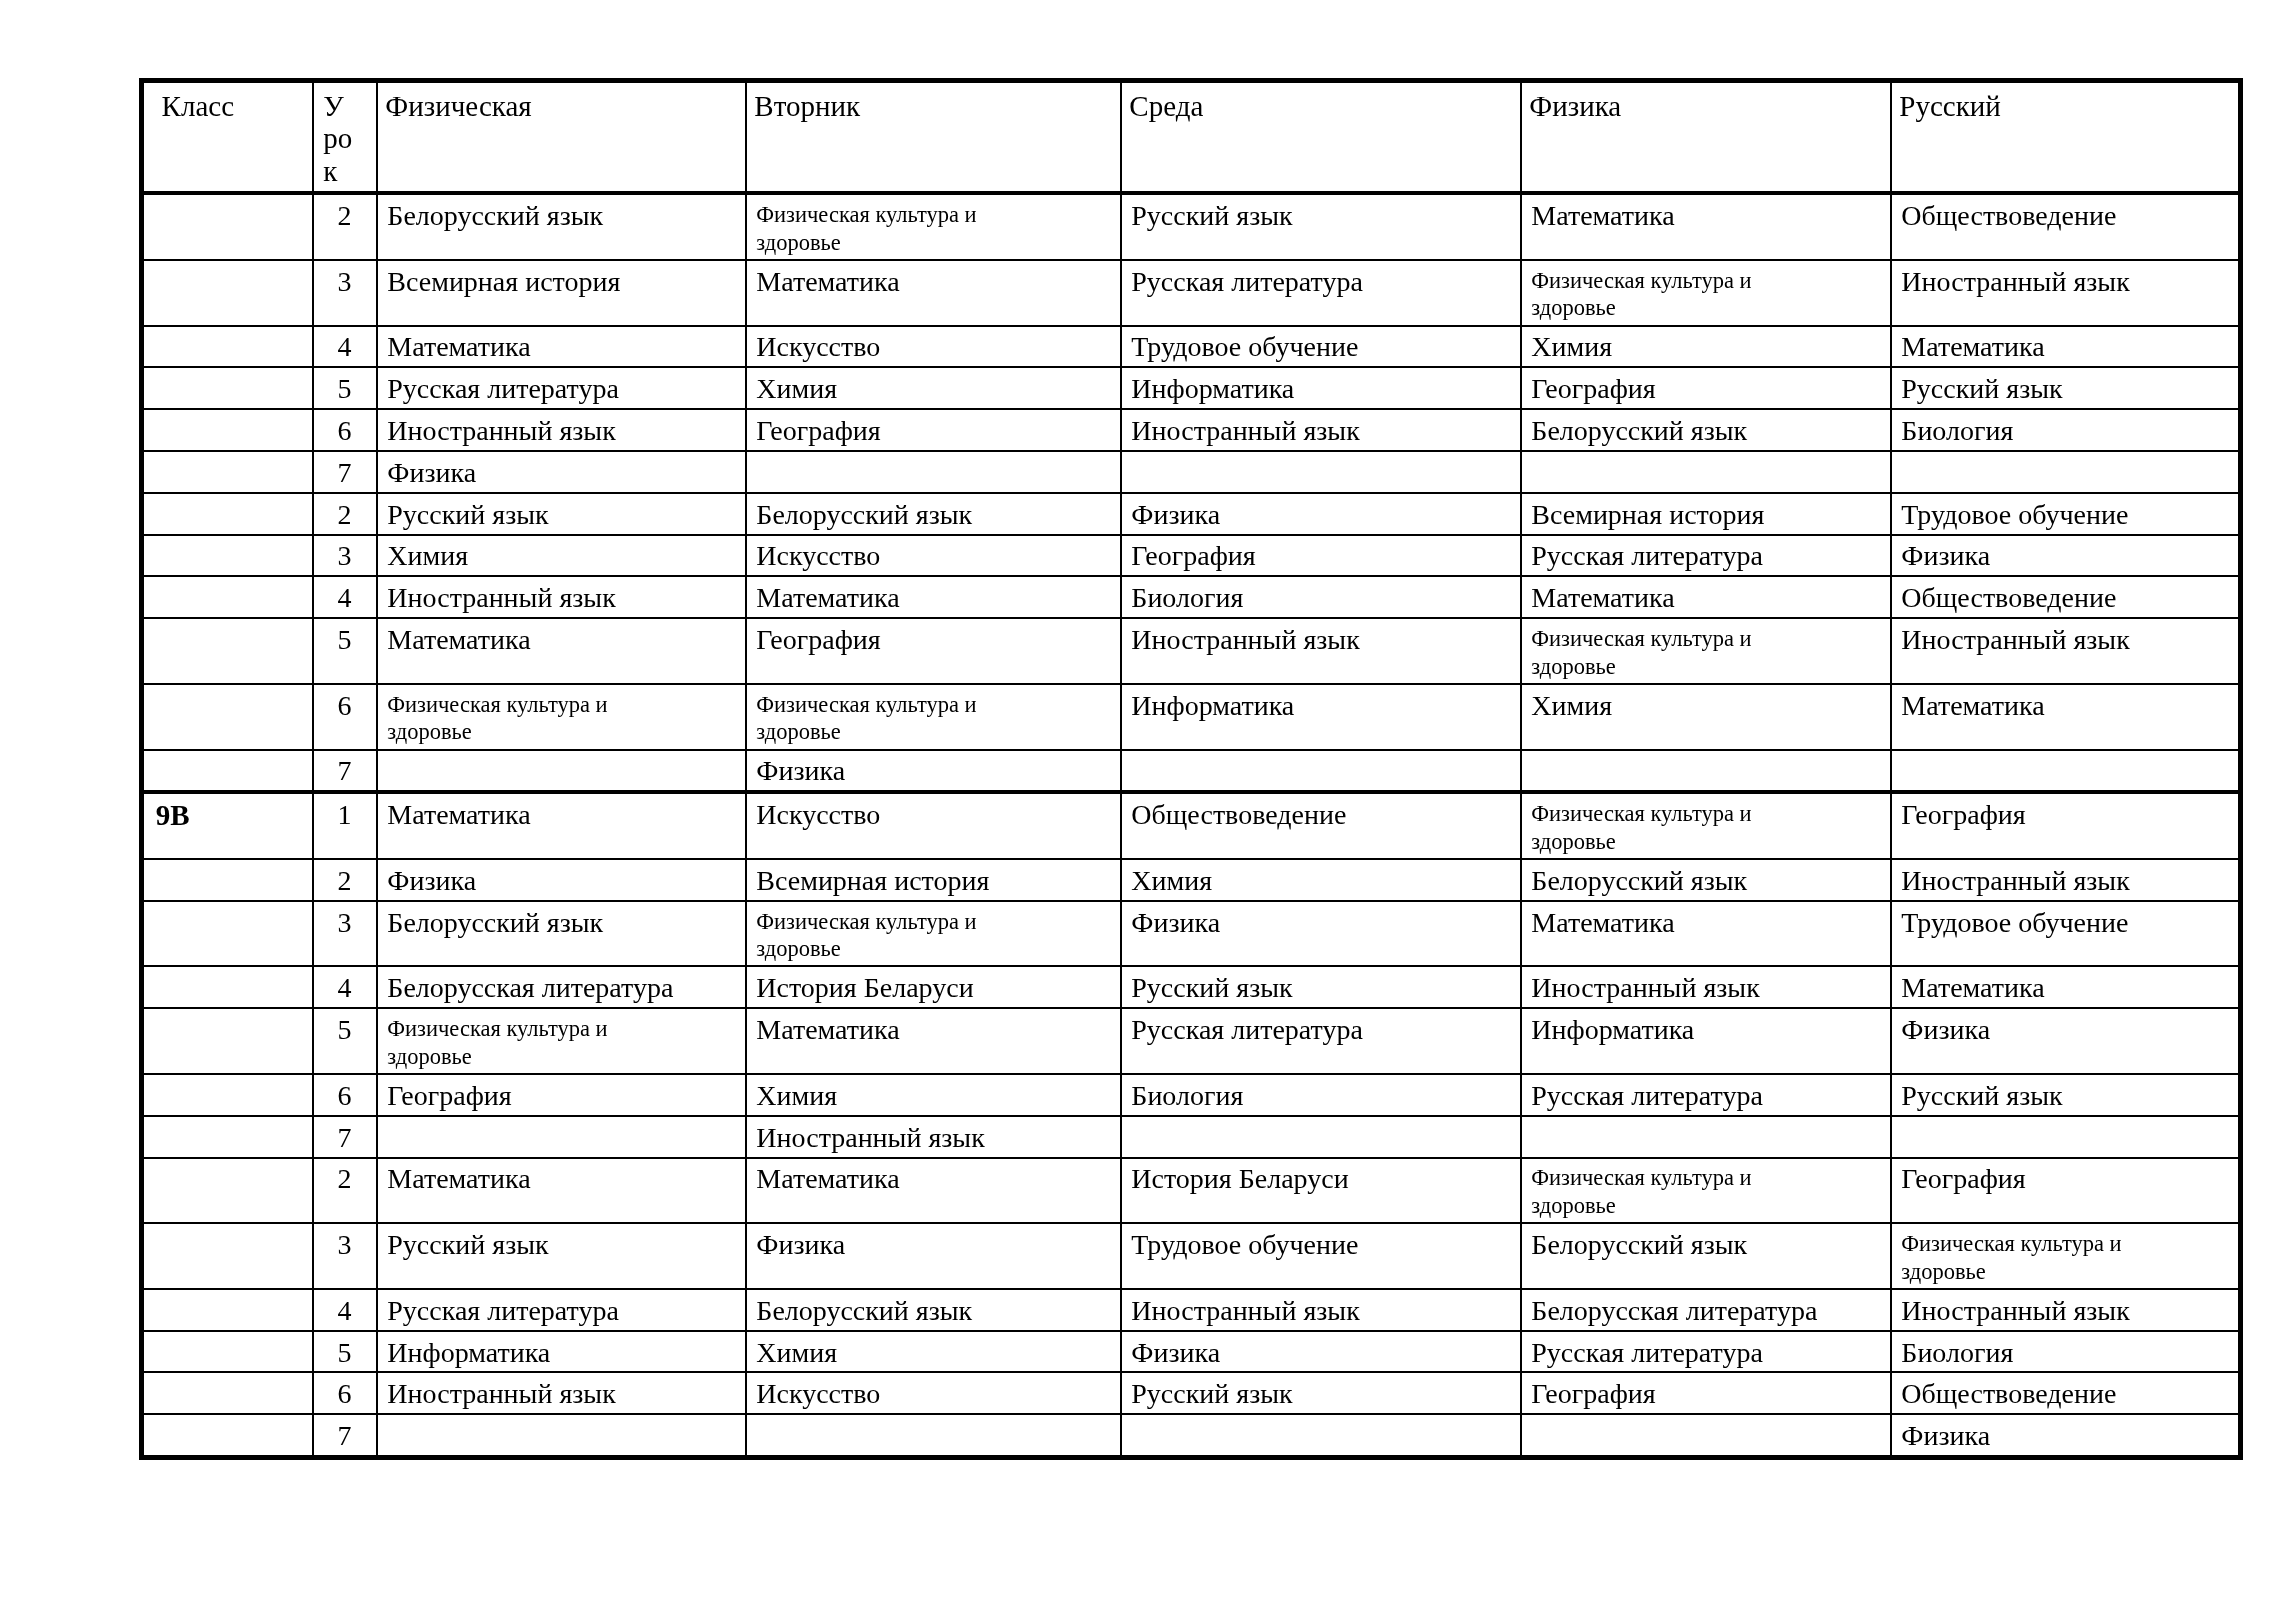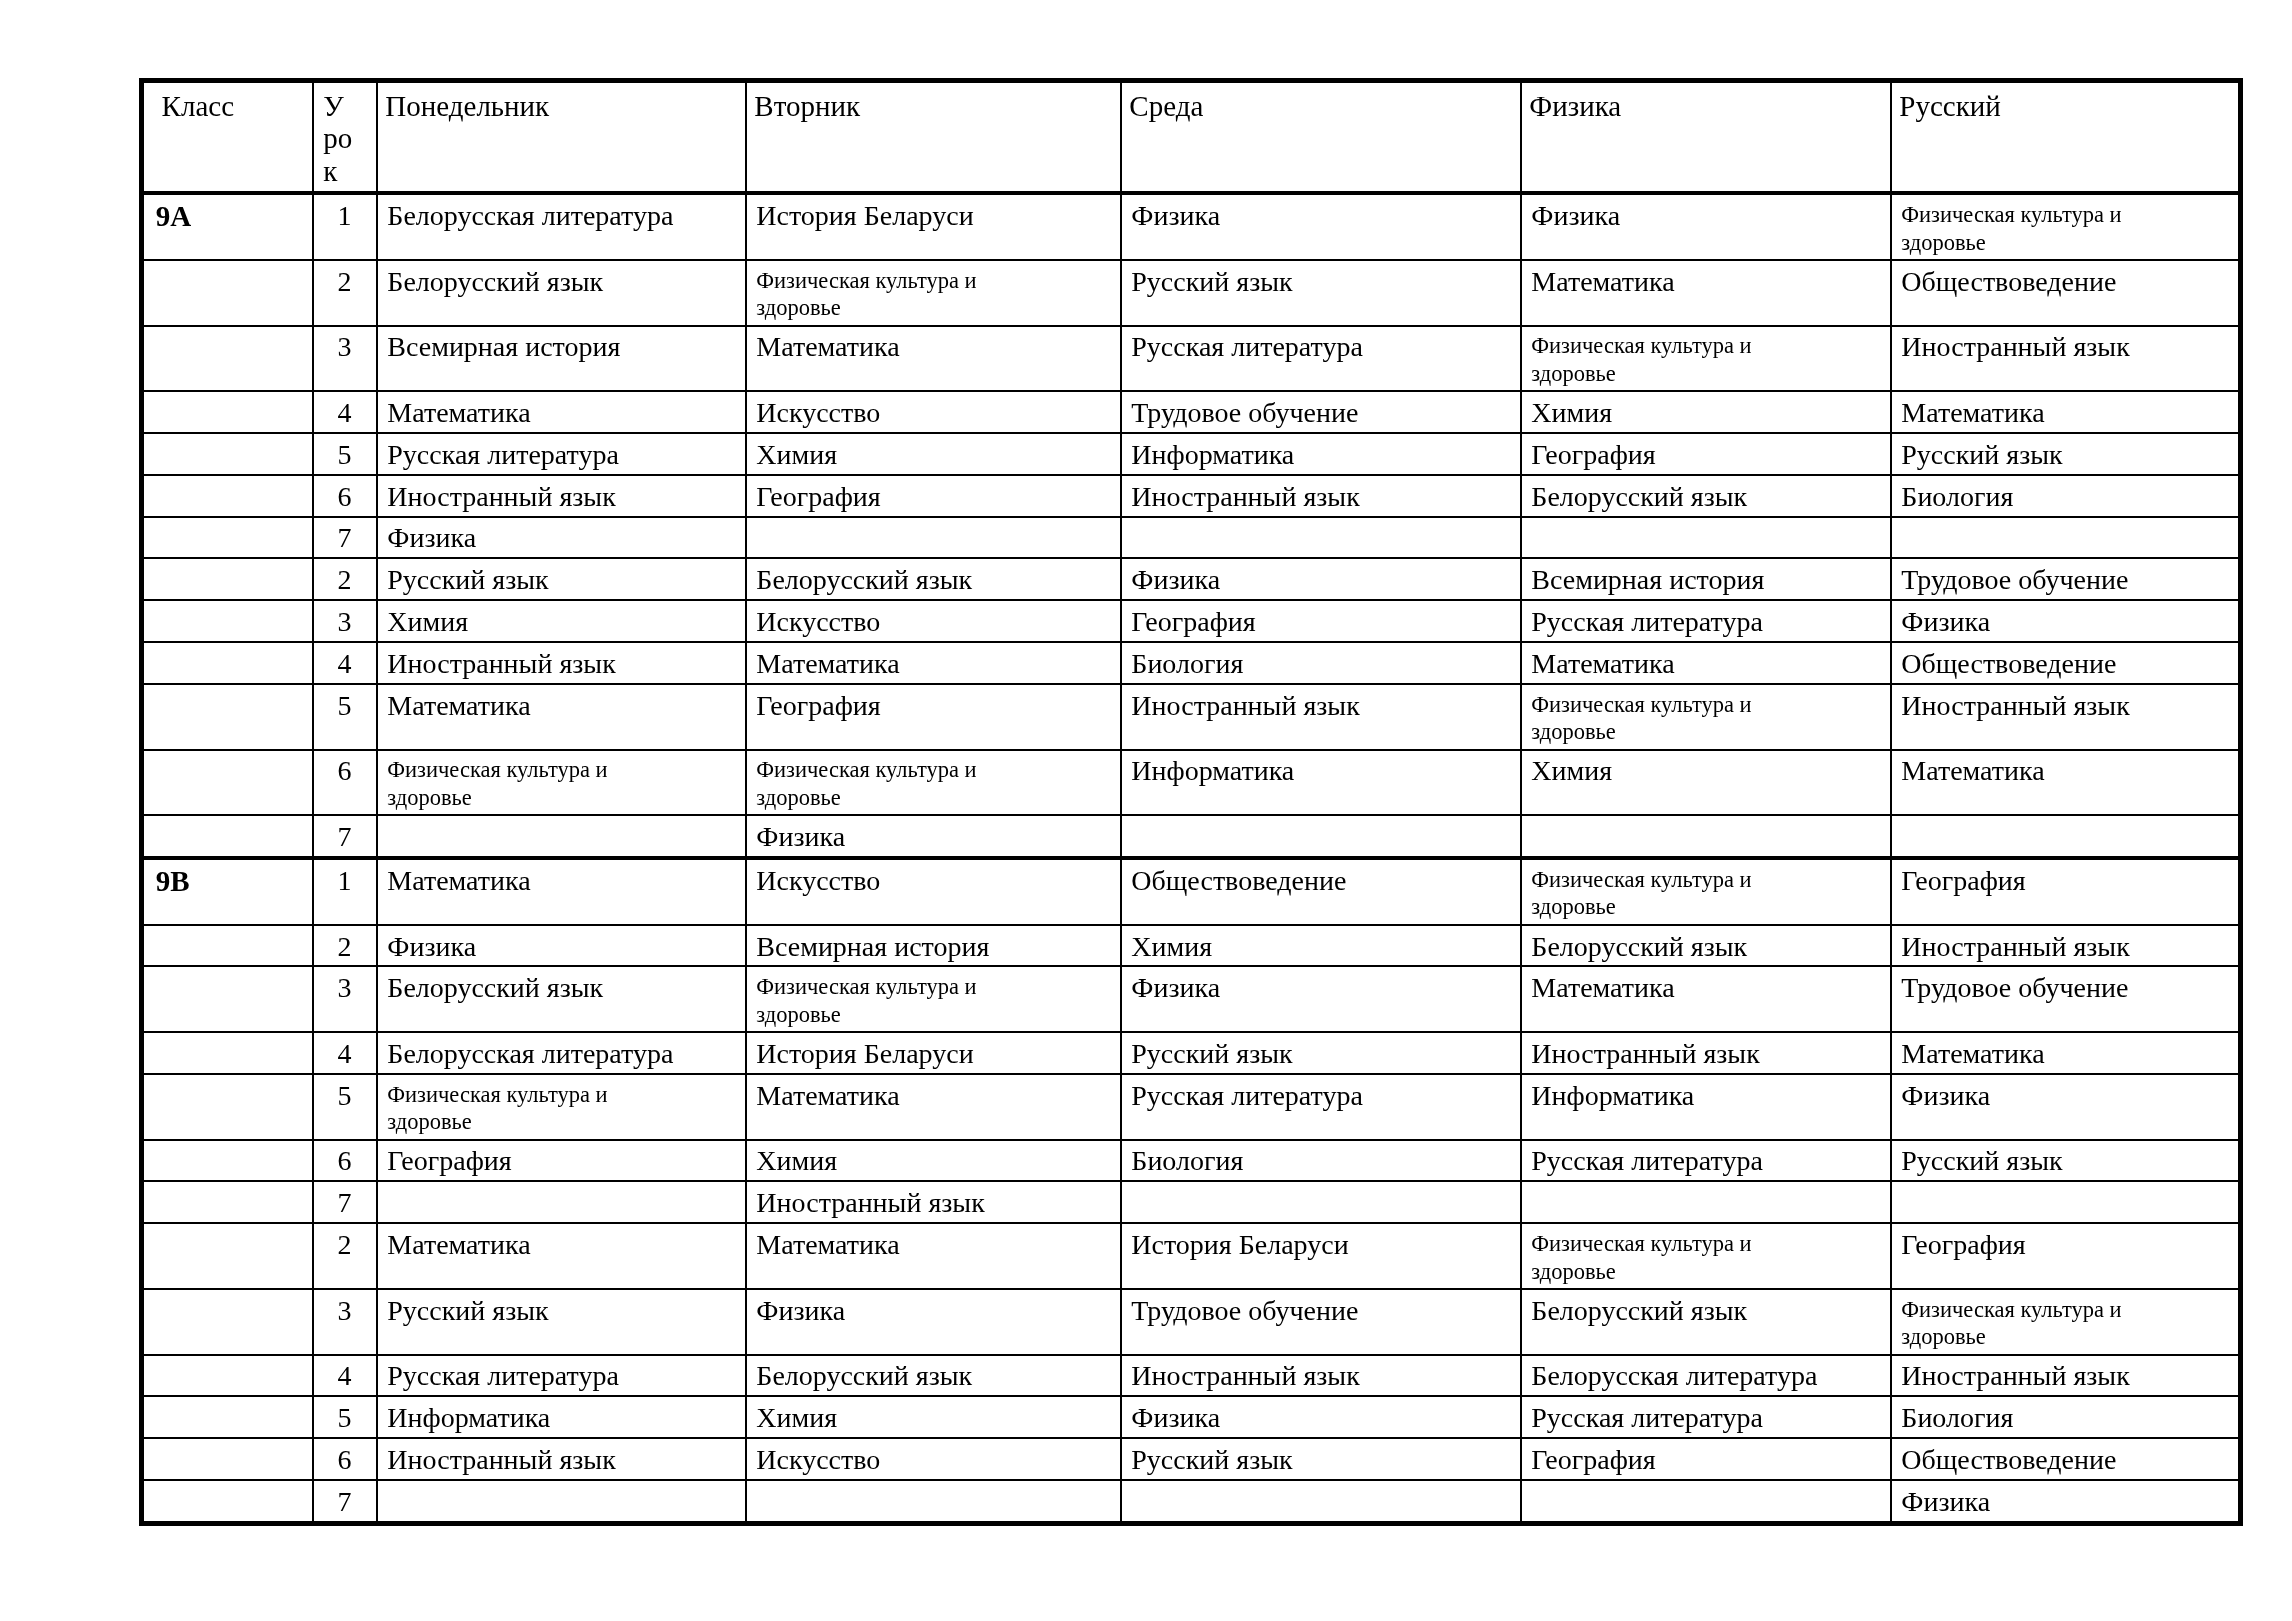--- a/index.html
+++ b/index.html
@@ -46,37 +46,28 @@
       <col style="width:400px">
       <col style="width:370px">
       <col style="width:350px">
     </colgroup>
     <thead>
       <tr>
         <th class="class-h">Класс</th>
         <th class="lesson-h">У
 ро
 к</th>
-      <th class="day-h">Понедельник</th>
+      <th class="day-h">Физическая</th>
           <th class="day-h">Вторник</th>
           <th class="day-h">Среда</th>
           <th class="day-h">Физика</th>
           <th class="day-h">Русский</th>
         </tr>
     </thead>
     <tbody>
-        <tr class="block-start tall">
-          <td class="class-cell">9А</td>
-          <td class="num-cell">1</td>
-          <td class="subject-cell"><span class="subject-text">Белорусская литература</span></td>
-          <td class="subject-cell"><span class="subject-text">История Беларуси</span></td>
-          <td class="subject-cell"><span class="subject-text">Физика</span></td>
-          <td class="subject-cell"><span class="subject-text">Физика</span></td>
-          <td class="subject-cell small"><span class="subject-text">Физическая культура и здоровье</span></td>
-        </tr>
         <tr class="tall">
           <td class="class-cell"></td>
           <td class="num-cell">2</td>
           <td class="subject-cell"><span class="subject-text">Белорусский язык</span></td>
           <td class="subject-cell small"><span class="subject-text">Физическая культура и здоровье</span></td>
           <td class="subject-cell"><span class="subject-text">Русский язык</span></td>
           <td class="subject-cell"><span class="subject-text">Математика</span></td>
           <td class="subject-cell"><span class="subject-text">Обществоведение</span></td>
         </tr>
         <tr class="tall">

